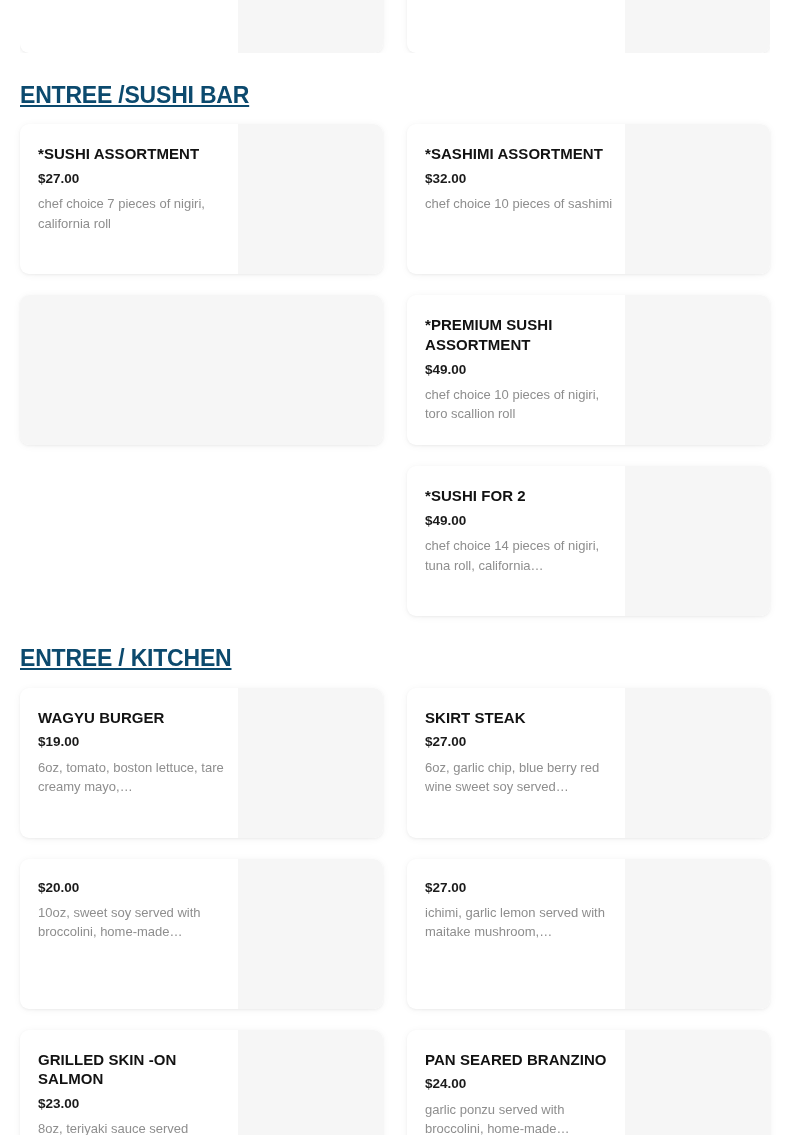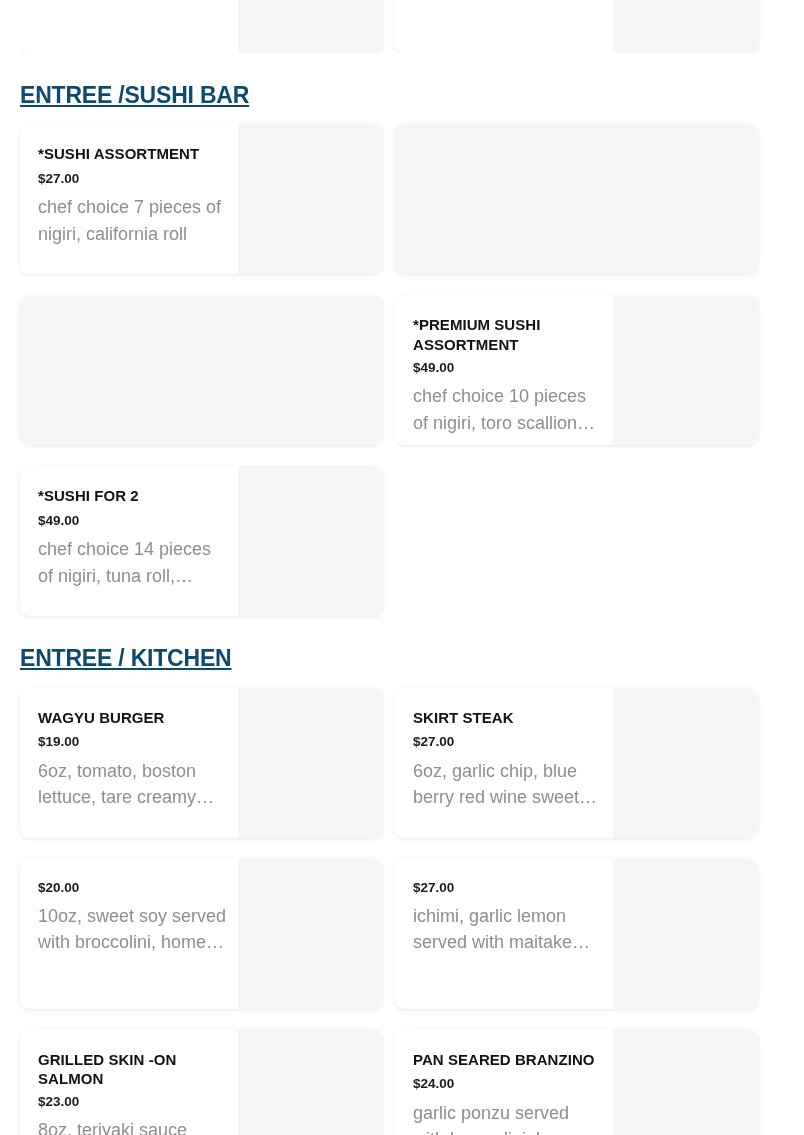--- a/index.html
+++ b/index.html
@@ -39,21 +39,22 @@
   }
   .section-head-wrap {
     padding-top: 30px;
     padding-bottom: 16px;
   }
 
   
   .card-grid {
     display: flex;
     flex-wrap: wrap;
-    gap: 21px 12px;
+    gap: 21px 24px;
+    justify-content: flex-end;
   }
 
   .menu-card {
     width: 363px;
     height: 150px;
     background: #ffffff;
     border-radius: 9px;
     box-shadow: 0 1px 3px rgba(0,0,0,0.055), 0 1px 8px rgba(0,0,0,0.045);
     display: flex;
     overflow: hidden;
@@ -91,21 +92,21 @@
 
   .item-price {
     font-size: 13.5px;
     font-weight: bold;
     color: #1b1b1b;
     line-height: 1.35;
     margin: 0 0 6px 0;
   }
 
   .item-desc {
-    font-size: 18px;
+    font-size: 13px;
     color: #8e8e8e;
     line-height: 1.48;
     margin: 0;
     display: -webkit-box;
     -webkit-line-clamp: 2;
     -webkit-box-orient: vertical;
     overflow: hidden;
     text-overflow: ellipsis;
   }
 
@@ -161,20 +162,25 @@
       <div class="menu-card">
         <div class="card-body">
           <div class="item-name">*SUSHI ASSORTMENT</div>
           <div class="item-price">$27.00</div>
           <div class="item-desc">chef choice 7 pieces of nigiri, california roll</div>
         </div>
         <div class="card-thumb"></div>
       </div>
 
       <div class="menu-card">
+        <div class="card-body">
+          <div class="item-name">*SASHIMI ASSORTMENT</div>
+          <div class="item-price">$32.00</div>
+          <div class="item-desc">chef choice 10 pieces of sashimi</div>
+        </div>
         <div class="card-thumb"></div>
       </div>
 
       <div class="menu-card">
         <div class="card-thumb"></div>
       </div>
 
       <div class="menu-card">
         <div class="card-body">
           <div class="item-name">*PREMIUM SUSHI ASSORTMENT</div>

